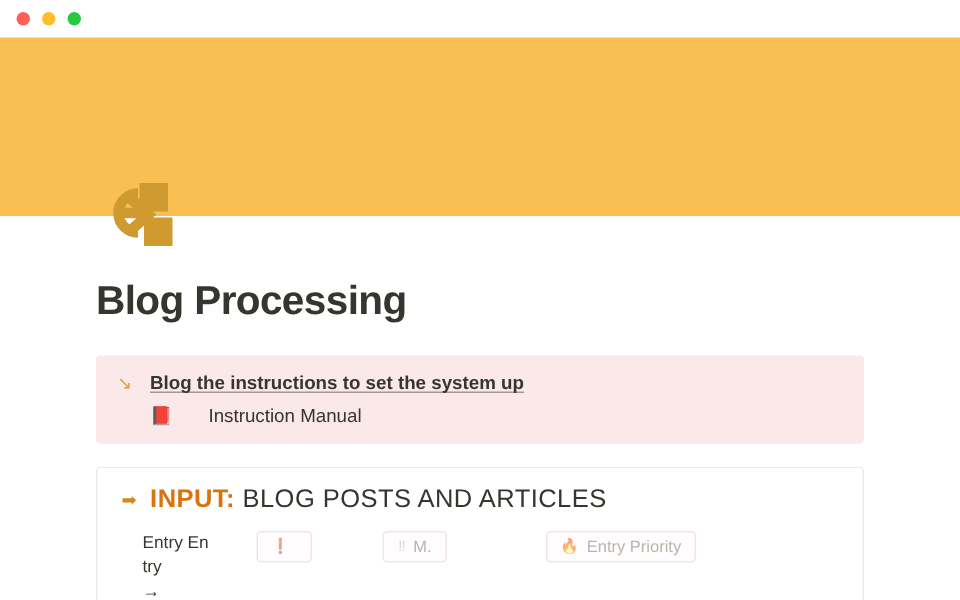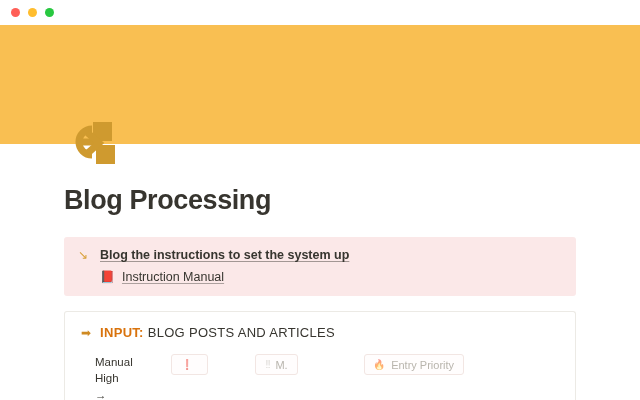--- a/index.html
+++ b/index.html
@@ -109,25 +109,25 @@
     display: flex;
     align-items: center;
     gap: 7px;
     margin-top: 5px;
     padding-left: 22px;
   }
   .book-icon { font-size: 12px; line-height: 16px; }
   .sub-link {
     font-size: 12.5px;
     color: #37352f;
-    text-decoration: underline;
     text-underline-offset: 2px;
     text-decoration-color: rgba(55,53,47,0.4);
     line-height: 16px;
     cursor: pointer;
+    margin-left: 17px;
   }
 
   
   .card {
     margin-top: 15px;
     width: 512px;
     border: 1px solid #eceae5;
     border-bottom: none;
     border-radius: 3px 3px 0 0;
     box-sizing: border-box;
@@ -140,21 +140,21 @@
     align-items: center;
     gap: 9px;
     padding: 0 16px;
   }
   .card-header-icon {
     font-size: 12px;
     color: #cf8a22;
     line-height: 14px;
   }
   .card-header-text {
-    font-size: 13px;
+    font-size: 17px;
     letter-spacing: 0.3px;
     line-height: 14px;
     white-space: nowrap;
   }
   .label-input {
     color: #d9730d;
     font-weight: bold;
   }
   .label-subject {
     color: #37352f;
@@ -247,21 +247,21 @@
   </div>
 
   <div class="card">
     <div class="card-header">
       <span class="card-header-icon">➡</span>
       <span class="card-header-text"><span class="label-input">INPUT:</span> <span class="label-subject">BLOG POSTS AND ARTICLES</span></span>
     </div>
 
     <div class="card-body">
       <div class="entry-block">
-        <div class="entry-text">Manual High</div>
+        <div class="entry-text">Entry Entry</div>
         <div class="entry-arrow">→</div>
       </div>
 
       <div class="chips">
         <span class="chip chip-1">
           <span class="chip-emoji">❗</span>
           <span></span>
         </span>
         <span class="chip chip-2">
           <span class="chip-emoji">‼</span>

